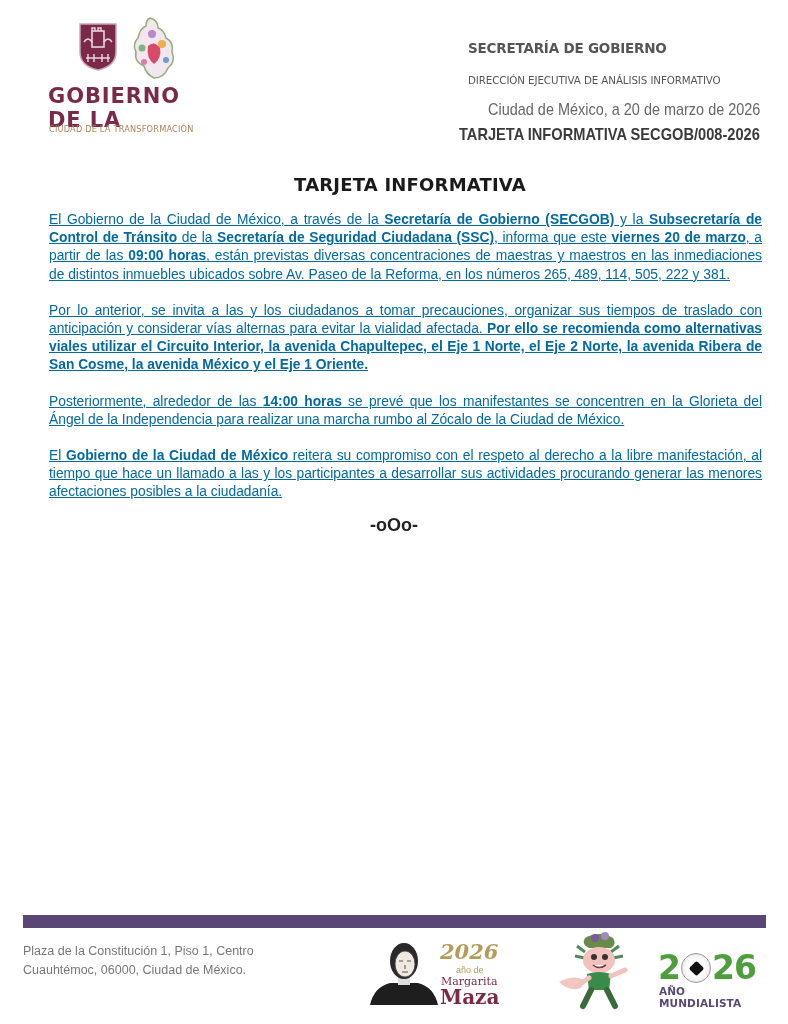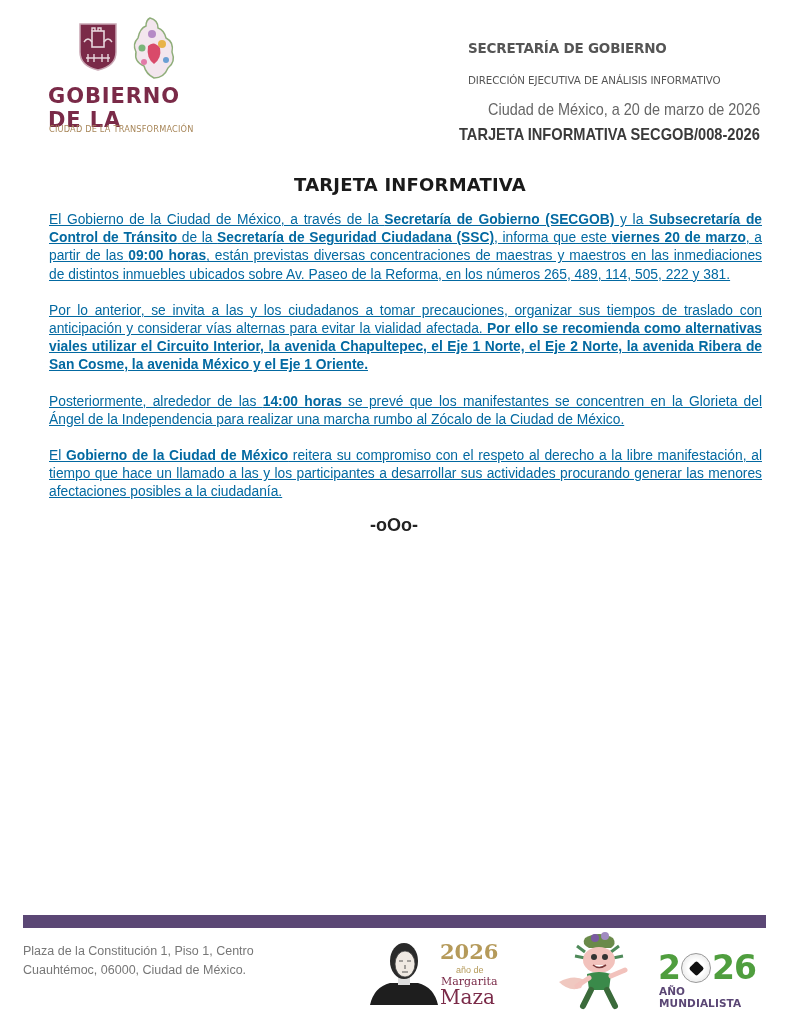--- a/index.html
+++ b/index.html
@@ -34,24 +34,24 @@
     .doc-body { position: absolute; left: 49px; top: 211px; width: 713px; font-size: 13.8px; line-height: 18.2px; color: #0369a1; text-align: justify; text-decoration: underline; }
     .doc-body p { margin-bottom: 18px; }
     .doc-body b { font-weight: bold; }
     .closing { position: absolute; left: 0; width: 788px; top: 515px; text-align: center; font-size: 18px; font-weight: bold; color: #222; }
 
     
     .footer-bar { position: absolute; left: 23px; top: 915px; width: 743px; height: 13px; background: #5b4775; }
     .footer-address { position: absolute; left: 23px; top: 942px; font-size: 12.5px; line-height: 19px; color: #777; }
     .mm-logo { position: absolute; left: 368px; top: 935px; width: 130px; height: 70px; }
     .mm-portrait { position: absolute; left: 0; top: 4px; width: 72px; height: 66px; }
-    .mm-year { position: absolute; left: 72px; top: 4px; font-family: "DejaVu Serif", serif; font-weight: bold; font-size: 21px; color: #b59a5a; }
+    .mm-year { position: absolute; left: 72px; top: 4px; font-family: "DejaVu Serif", serif; font-weight: bold; font-size: 21px; color: #b59a5a; font-style: italic; }
     .mm-ano { position: absolute; left: 88px; top: 30px; font-size: 9px; color: #b59a5a; }
     .mm-name1 { position: absolute; left: 73px; top: 40px; font-family: "DejaVu Serif", serif; font-size: 11px; color: #7a2a48; }
-    .mm-name2 { position: absolute; left: 72px; top: 50px; font-family: "DejaVu Serif", serif; font-weight: normal; font-size: 20px; color: #7a2a48; }
+    .mm-name2 { position: absolute; left: 72px; top: 50px; font-family: "DejaVu Serif", serif; font-weight: bold; font-size: 20px; color: #7a2a48; }
     .wc-logo { position: absolute; left: 555px; top: 930px; width: 210px; height: 85px; }
     .axolotl { position: absolute; left: 0; top: 0; width: 96px; height: 85px; }
     .wc-year { position: absolute; left: 103px; top: 18px; font-size: 33px; font-weight: bold; color: #4f9e3e; font-family: "DejaVu Sans", sans-serif; letter-spacing: -1px; display: flex; align-items: center; }
     .ball { display: inline-block; width: 30px; height: 30px; border-radius: 50%; background: radial-gradient(circle at 50% 50%, #fff 40%, #ddd 100%); border: 1px solid #999; position: relative; margin: 0 1px; }
     .ball::before { content: ""; position: absolute; left: 9px; top: 9px; width: 11px; height: 11px; background: #111; transform: rotate(45deg); border-radius: 2px; }
     .wc-sub { position: absolute; left: 104px; top: 55px; font-size: 10.5px; font-weight: bold; color: #5b4775; letter-spacing: 0.1px; font-family: "DejaVu Sans", sans-serif; }
   </style>
 </head>
 <body>
 

